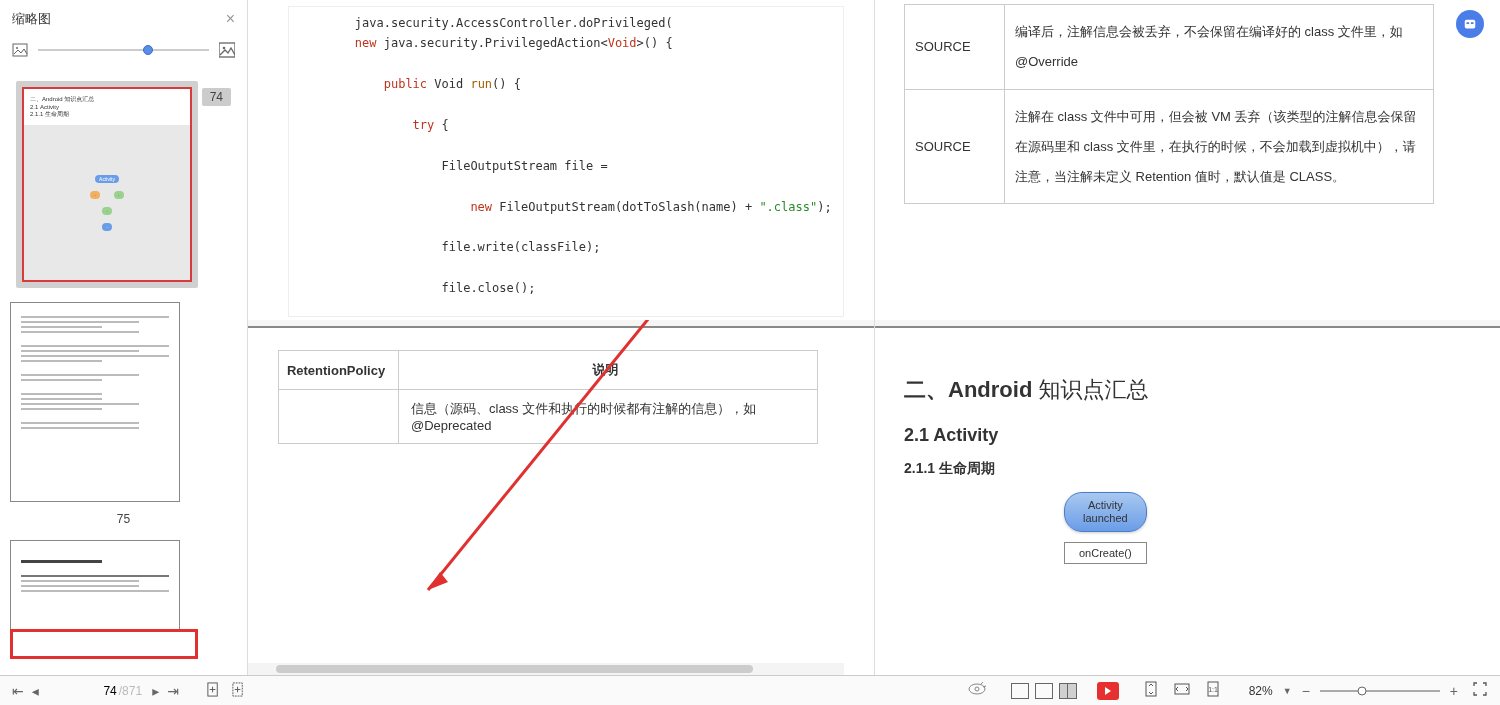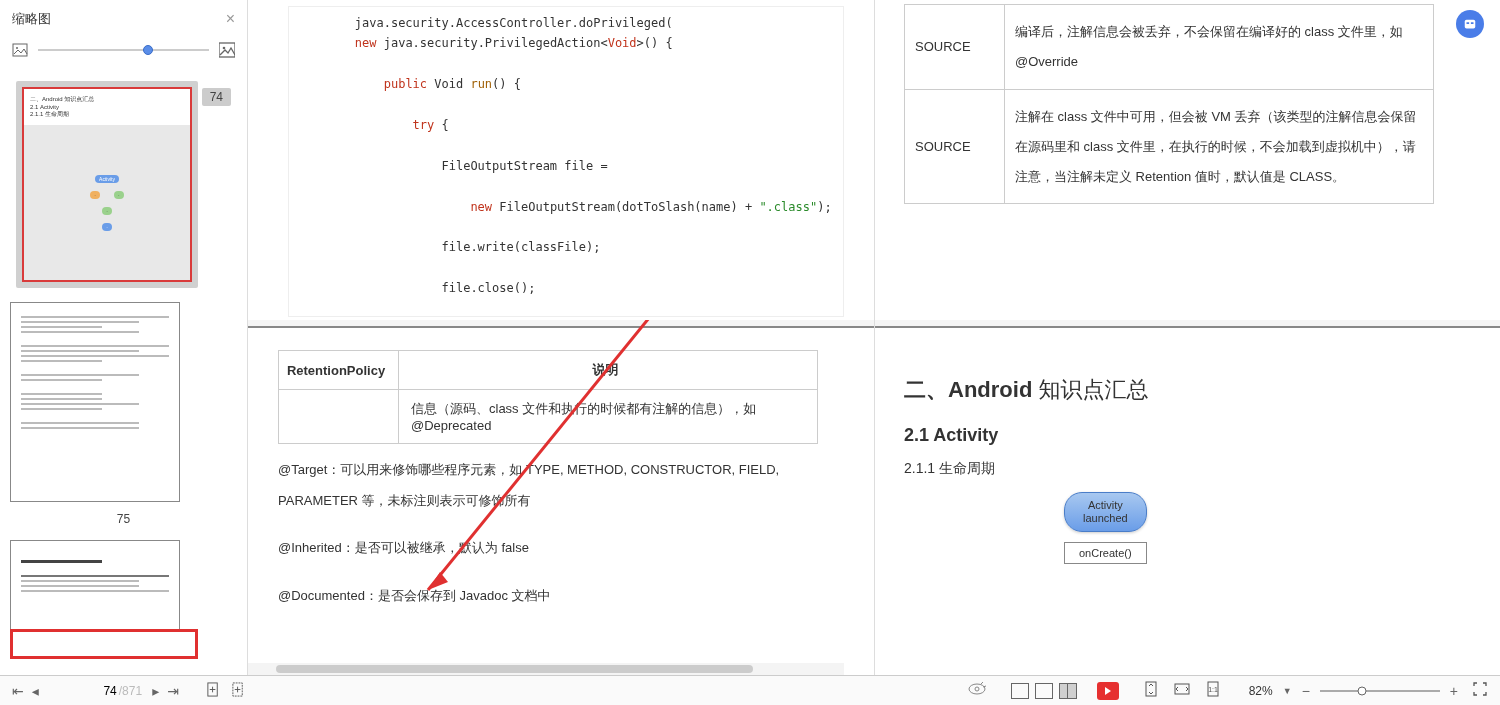--- a/index.html
+++ b/index.html
@@ -59,21 +59,21 @@
 .bl-table th, .bl-table td { border: 1px solid #ccc; padding: 10px 12px; font-size: 13px; }
 .bl-table th { font-weight: bold; padding-left: 7px; }
 .bl-text { font-size: 13px; line-height: 2.4; margin-top: 10px; }
 .red-arrow { position: absolute; top: -60px; left: 170px; width: 280px; height: 340px; pointer-events: none; z-index: 20; }
 .red-callout { position: absolute; bottom: 46px; left: 10px; width: 188px; height: 30px; border: 3px solid #e03030; z-index: 50; pointer-events: none; }
 
 
 .h2 { font-size: 22px; font-weight: bold; margin: 55px 0 20px 0; }
 .h2 .thin { font-weight: 400; }
 .h3 { font-size: 18px; font-weight: bold; margin: 12px 0; }
-.h4 { font-size: 14px; font-weight: normal; margin: 14px 0; }
+.h4 { font-size: 14px; font-weight: bold; margin: 14px 0; }
 .diag-start { display: inline-block; background: linear-gradient(#a8c8f0, #6a9de8); border: 1px solid #4a7dc8; border-radius: 18px; padding: 6px 18px; font-size: 11px; text-align: center; margin-left: 160px; line-height: 1.2; box-shadow: 0 1px 3px rgba(0,0,0,0.2); }
 .diag-box { display: inline-block; border: 1px solid #888; padding: 4px 14px; font-size: 11px; margin-left: 160px; margin-top: 10px; background: #fff; }
 
 
 .float-badge { position: absolute; right: 16px; top: 10px; width: 28px; height: 28px; border-radius: 50%; background: #4a7de8; display: flex; align-items: center; justify-content: center; z-index: 100; }
 .float-badge svg { width: 14px; height: 14px; fill: #fff; }
 
 
 .bottom-bar { height: 30px; border-top: 1px solid #ccc; display: flex; align-items: center; padding: 0 8px; gap: 4px; background: #fafafa; font-size: 12px; position: relative; }
 .bb-left { display: flex; align-items: center; gap: 0; }
@@ -243,25 +243,20 @@
               <tr>
                 <th style="width:120px">RetentionPolicy</th>
                 <th>说明</th>
               </tr>
           <tr>
                 <td></td>
                 <td>信息（源码、class 文件和执行的时候都有注解的信息），如 @Deprecated</td>
               </tr>
         </tbody>
           </table>
-        <div class="bl-text">
-          <p>@Target：可以用来修饰哪些程序元素，如 TYPE, METHOD, CONSTRUCTOR, FIELD, PARAMETER 等，未标注则表示可修饰所有</p>
-          <p style="margin-top:16px">@Inherited：是否可以被继承，默认为 false</p>
-          <p style="margin-top:16px">@Documented：是否会保存到 Javadoc 文档中</p>
-        </div>
         <div class="hscroll">
             <div class="thumb"></div>
           </div>
       </div>
 
       <div class="pane">
         <div class="h2"><span>二、</span><span>Android</span><span class="thin"> 知识点汇总</span></div>
         <div class="h3">2.1 Activity</div>
         <div class="h4">2.1.1  生命周期</div>
         <div>

